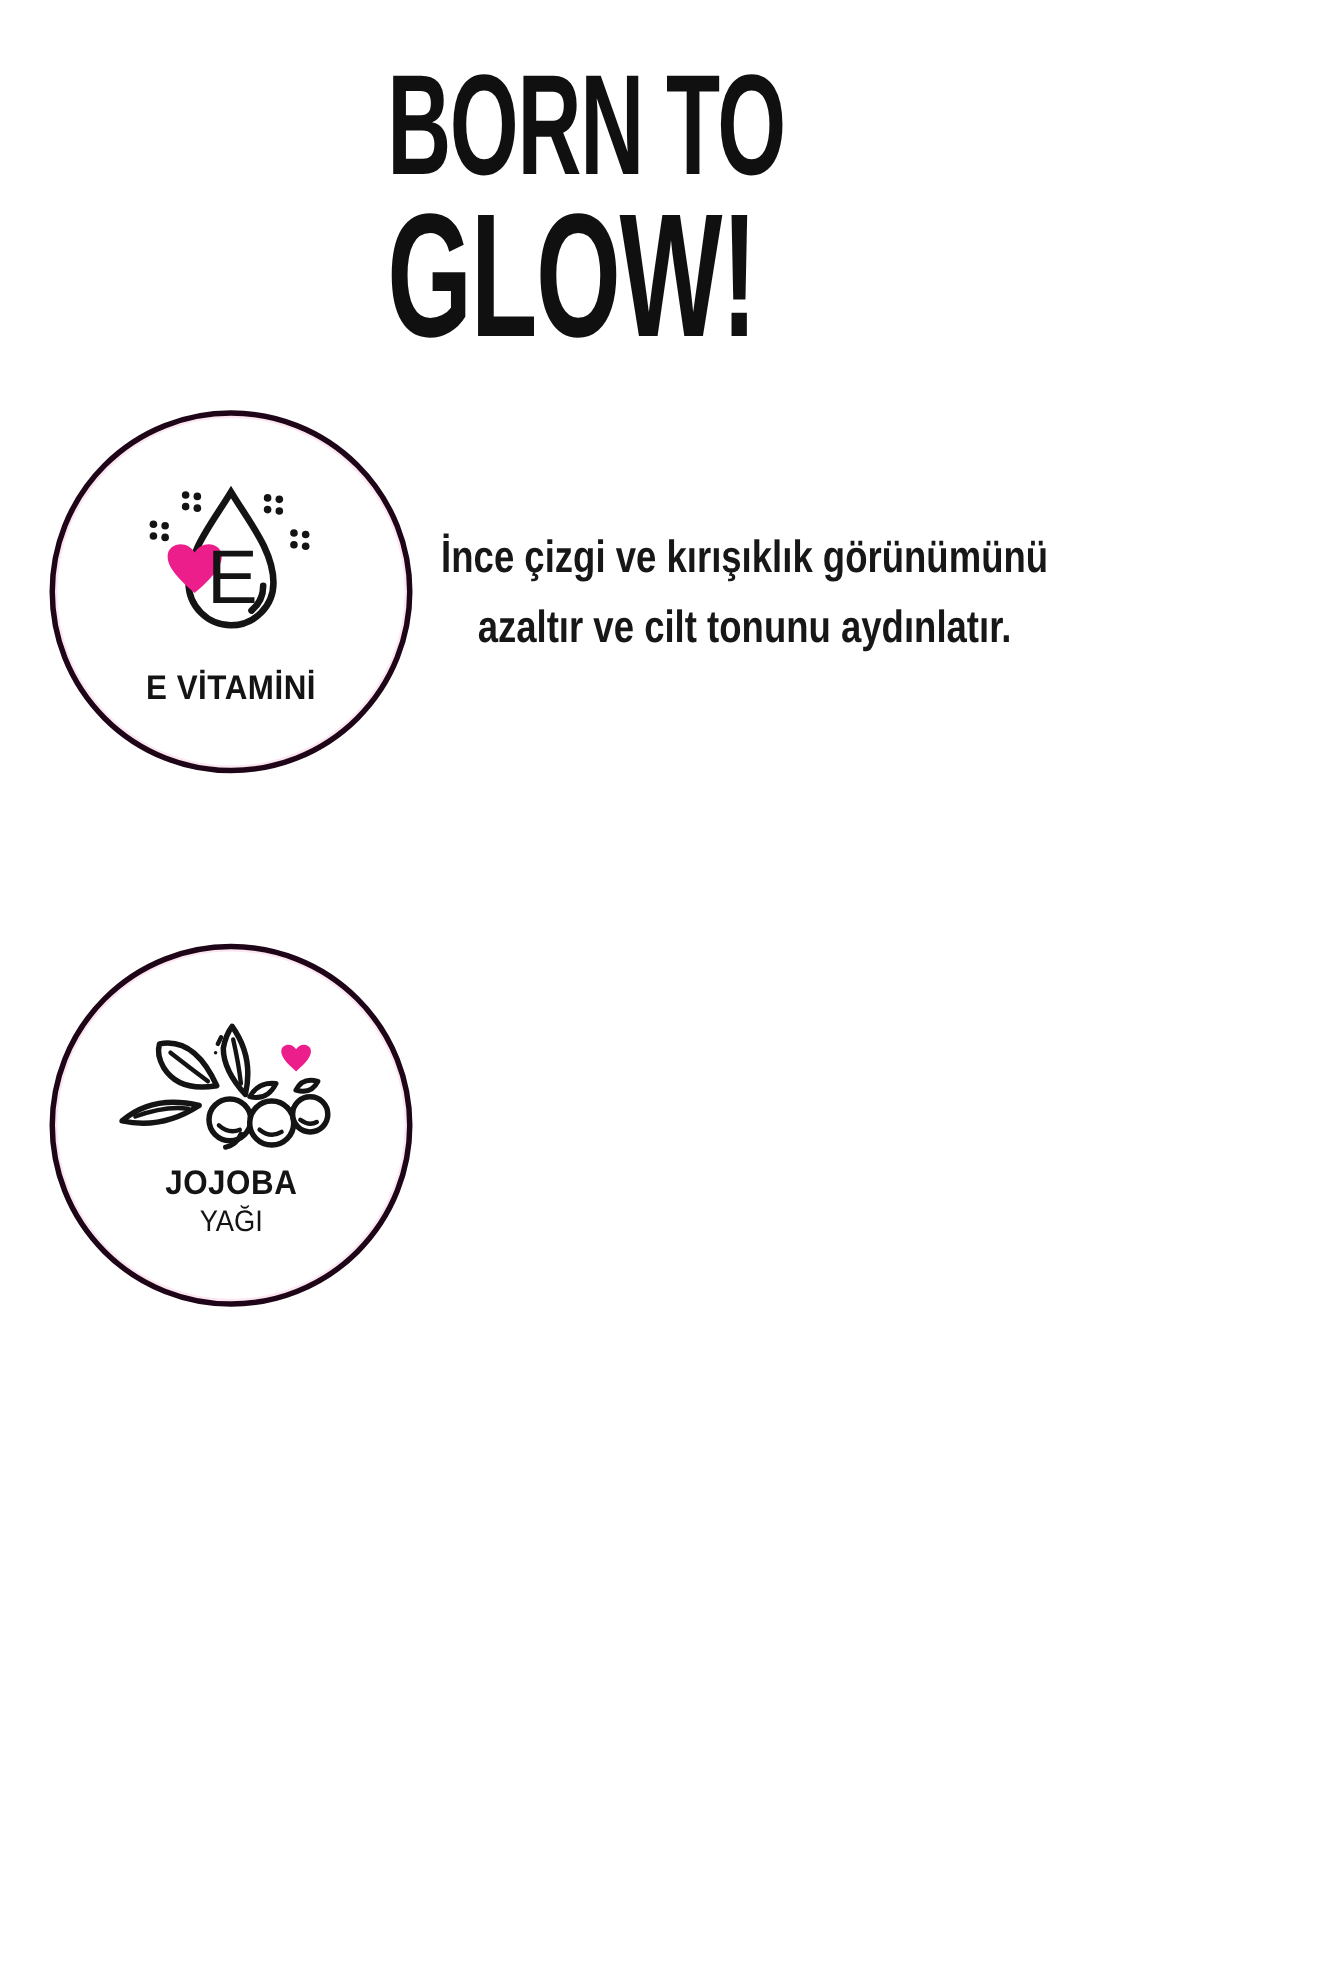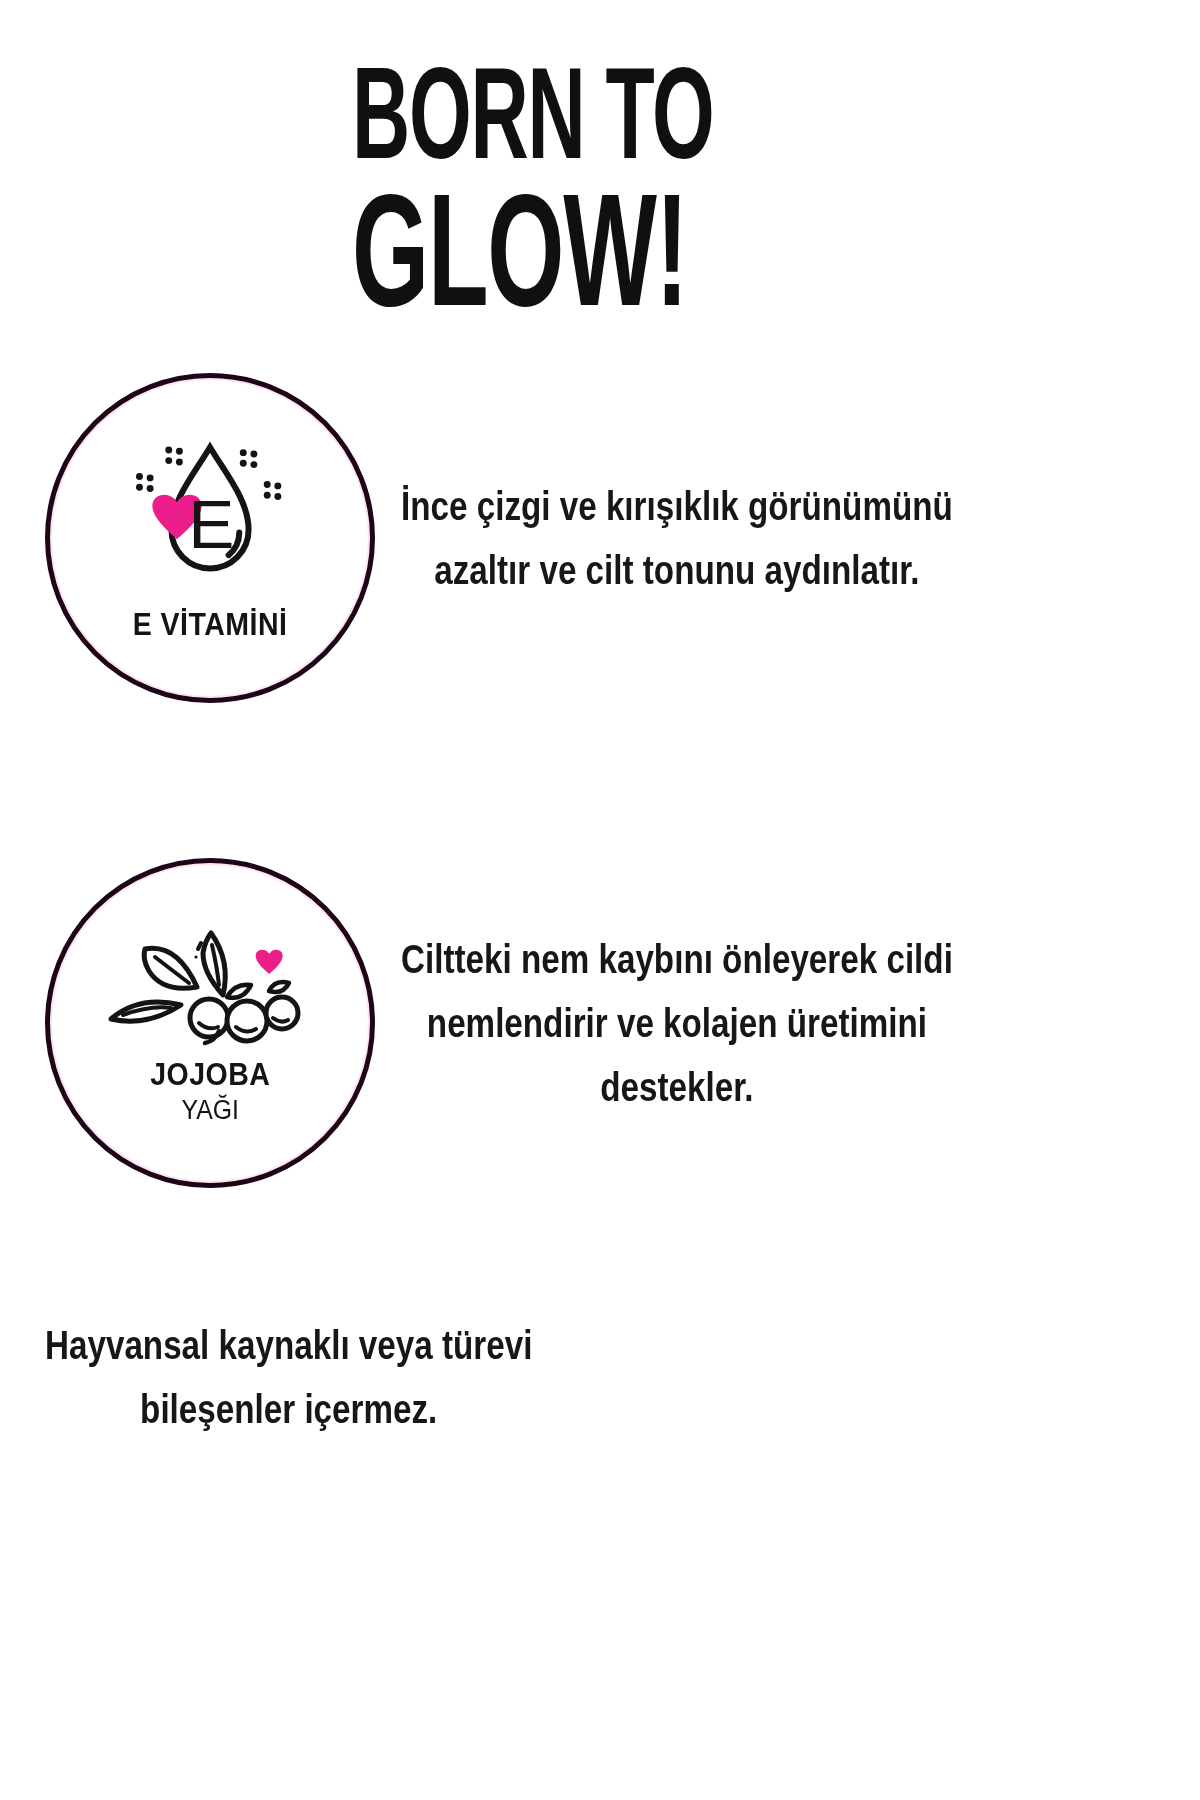--- a/index.html
+++ b/index.html
@@ -133,26 +133,16 @@
         <path d="M114 110 Q110 120 100 122" stroke-width="4.5"></path>
 
         <g transform="translate(148,26) scale(1.35)" stroke="none">
           <path d="M12 20 C5 14 2 10 2 6.5 C2 3.5 4.5 2 6.8 2 C9 2 10.8 3.2 12 5 C13.2 3.2 15 2 17.2 2 C19.5 2 22 3.5 22 6.5 C22 10 19 14 12 20 Z" fill="#EC1E8C"></path>
         </g>
       </svg>
     </span>
     <span class="badge-label">JOJOBA</span>
     <span class="badge-sublabel">YAĞI</span>
   </div>
-  <div class="feature-text">
-    <span class="tline">Ciltteki nem kaybını önleyerek cildi</span>
-    <span class="tline">nemlendirir ve kolajen üretimini</span>
-    <span class="tline">destekler.</span>
-  </div>
 </section>
 
 <section class="feature-row row-3">
-  <div class="feature-text">
-    <span class="tline">Hayvansal kaynaklı veya türevi</span>
-    <span class="tline">bileşenler içermez.</span>
-
-  </div>
 </section>
 
 </body></html>

